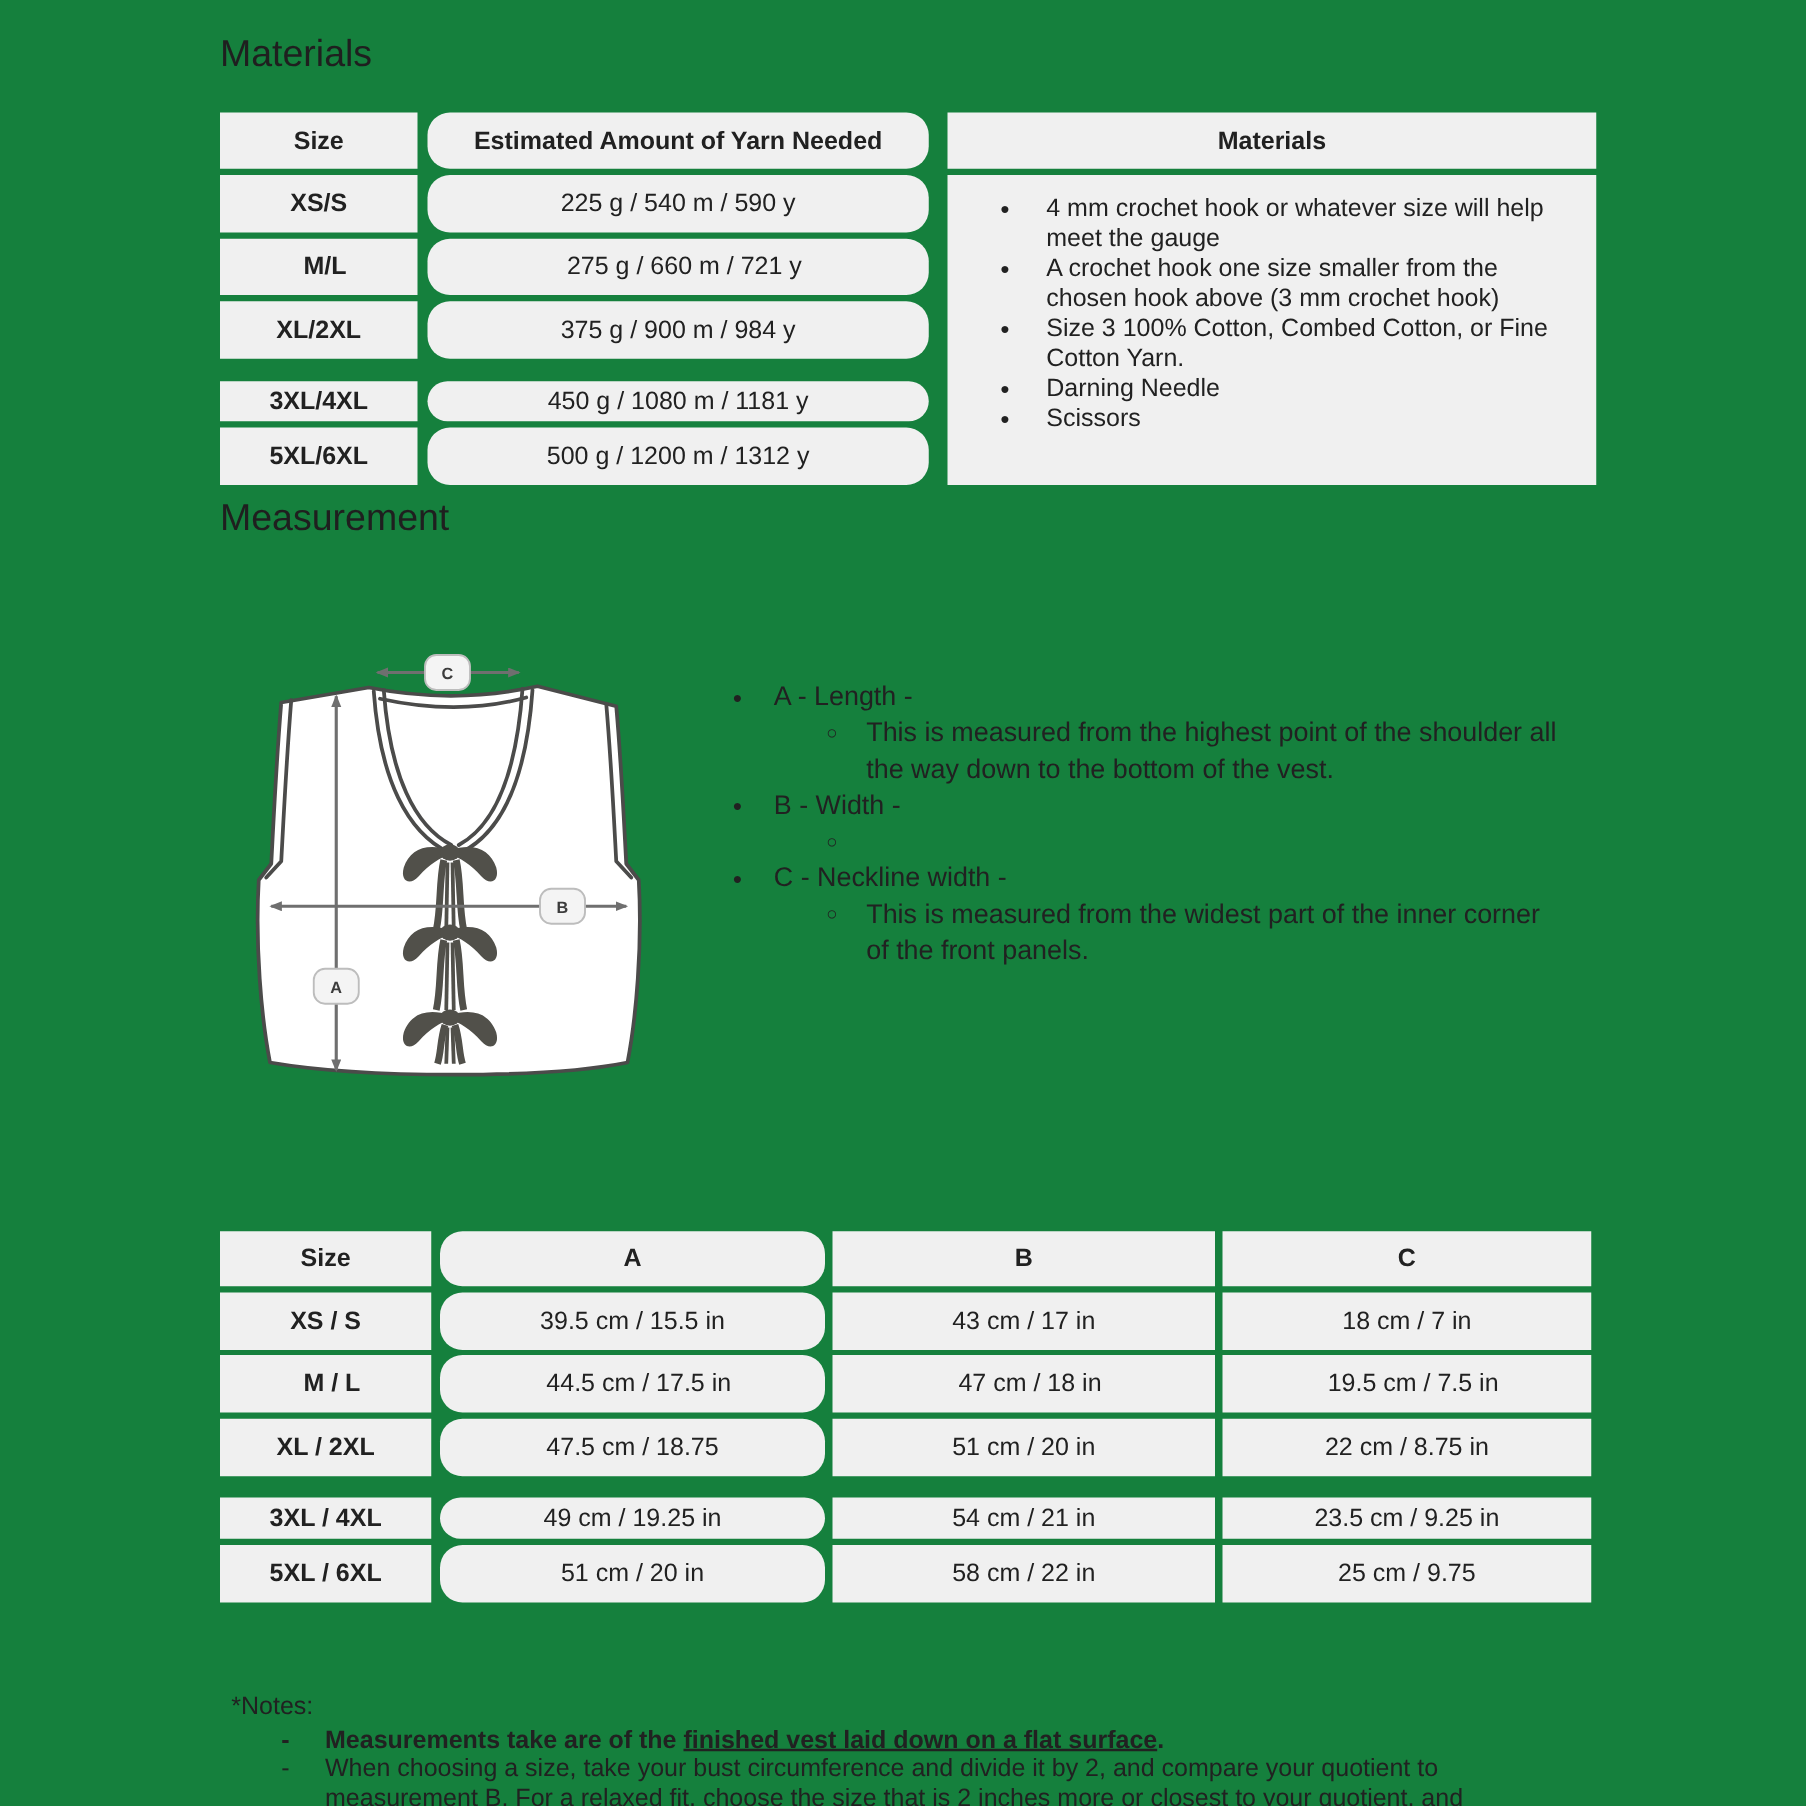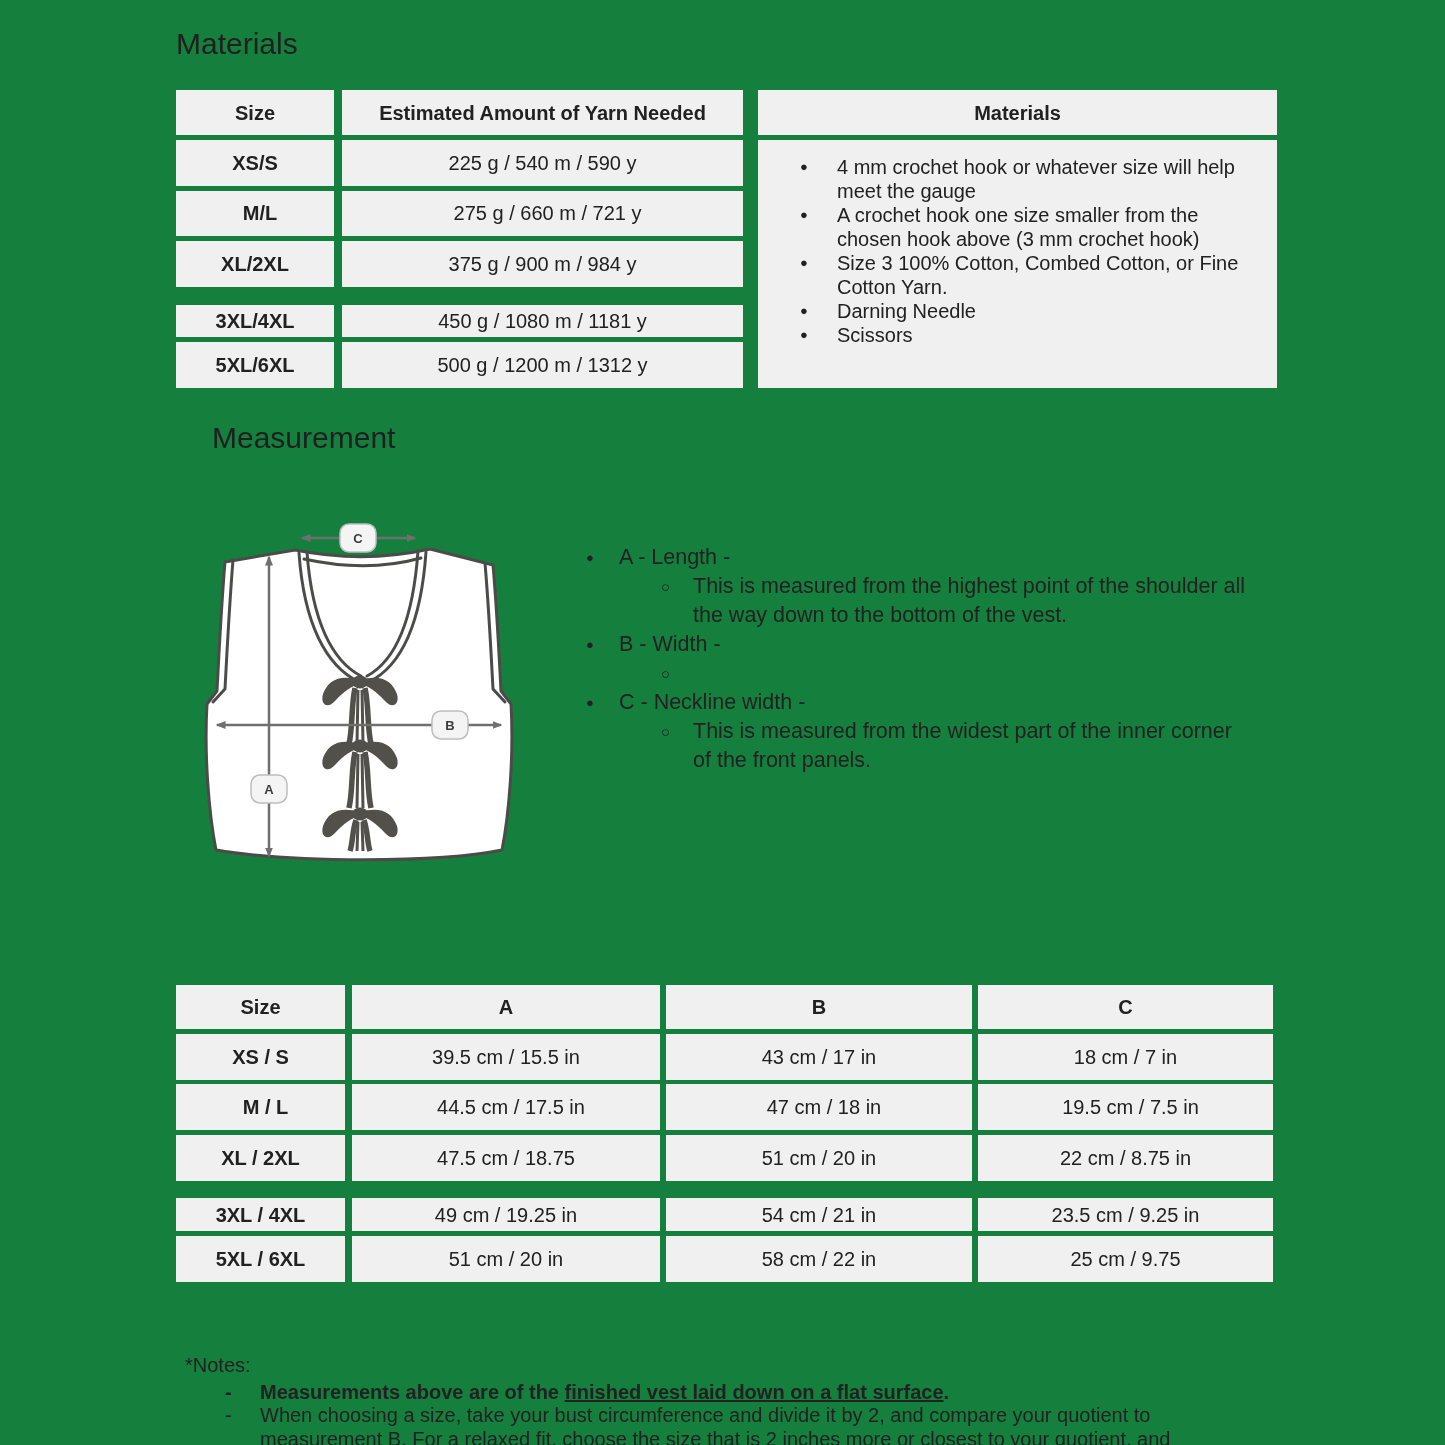--- a/index.html
+++ b/index.html
@@ -2,42 +2,42 @@
 <html><head>
 <meta charset="utf-8">
 <style>
   html,body{margin:0;padding:0;background:#ffffff;}
   .canvas{
     position:relative;width:1445px;height:1445px;background:#15803d;overflow:hidden;
     font-family:"Liberation Sans","DejaVu Sans",sans-serif;color:#212121;
   }
   .heading{position:absolute;font-size:30px;font-weight:400;color:#1f1f1f;line-height:1.2;}
   #materials-heading{left:176px;top:26px;}
-  #measurement-heading{left:176px;top:420px;margin-left:36px;}
+  #measurement-heading{left:176px;top:397px;}
 
   
   .gtable{position:absolute;display:grid;}
   #yarn-table{
     left:176px;top:90px;
     grid-template-columns:158px 8px 401px 15px 519px;
     grid-template-rows:45px repeat(5,45.5px);
     row-gap:5px;
   }
   #size-table{
     left:176px;top:985px;
     grid-template-columns:169px 7px 308px 6px 306px 6px 295px;
     grid-template-rows:44px repeat(5,46px);
     row-gap:4.5px;
   }
   .cell{
     background:#f0f0f0;display:flex;align-items:center;justify-content:center;
     font-size:20px;line-height:1.2;text-align:center;color:#212121;
   }
   .th,.b{font-weight:bold;}
-  .c1{grid-column:1;} .c2{grid-column:3;} .c3{grid-column:5;} .c4{grid-column:7;}
+  .c1{grid-column:1;} .c2{grid-column:3;border-radius:18px;} .c3{grid-column:5;} .c4{grid-column:7;}
   .r1{grid-row:1;} .r2{grid-row:2;} .r3{grid-row:3;padding-left:10px;} .r4{grid-row:4;text-align:right;} .r5{grid-row:5;margin-top:13px;} .r6{grid-row:6;}
 
   
   #materials-cell{
     grid-column:5;grid-row:2/7;background:#f0f0f0;display:block;
     padding:15px 30px 0 42px;box-sizing:border-box;
   }
   .bli{display:flex;font-size:20px;line-height:24px;text-align:left;}
   .bli .bullet{flex:none;width:37px;font-size:13px;line-height:24px;}
   .bli .btext{flex:1;}
@@ -244,21 +244,21 @@
     <div class="cell b c1 r6">5XL / 6XL</div>
     <div class="cell c2 r6">51 cm / 20 in</div>
     <div class="cell c3 r6">58 cm / 22 in</div>
     <div class="cell c4 r6">25 cm / 9.75</div>
   </div>
 
   <div id="notes">
     <div class="notes-title">*Notes:</div>
     <div class="note-item bold">
       <span class="dash">-</span>
-      <span class="ntext"><span>Measurements above are of the </span><span class="u">finished vest laid down on a flat surface</span><span>.</span></span>
+      <span class="ntext"><span>Measurements take are of the </span><span class="u">finished vest laid down on a flat surface</span><span>.</span></span>
     </div>
     <div class="note-item">
       <span class="dash">-</span>
       <span class="ntext">When choosing a size, take your bust circumference and divide it by 2, and compare your quotient to measurement B. For a relaxed fit, choose the size that is 2 inches more or closest to your quotient, and for an oversized fit, choose a size 3 to 4 inches more than your quotient.</span>
     </div>
   </div>
 
 </div>
 
 </body></html>

